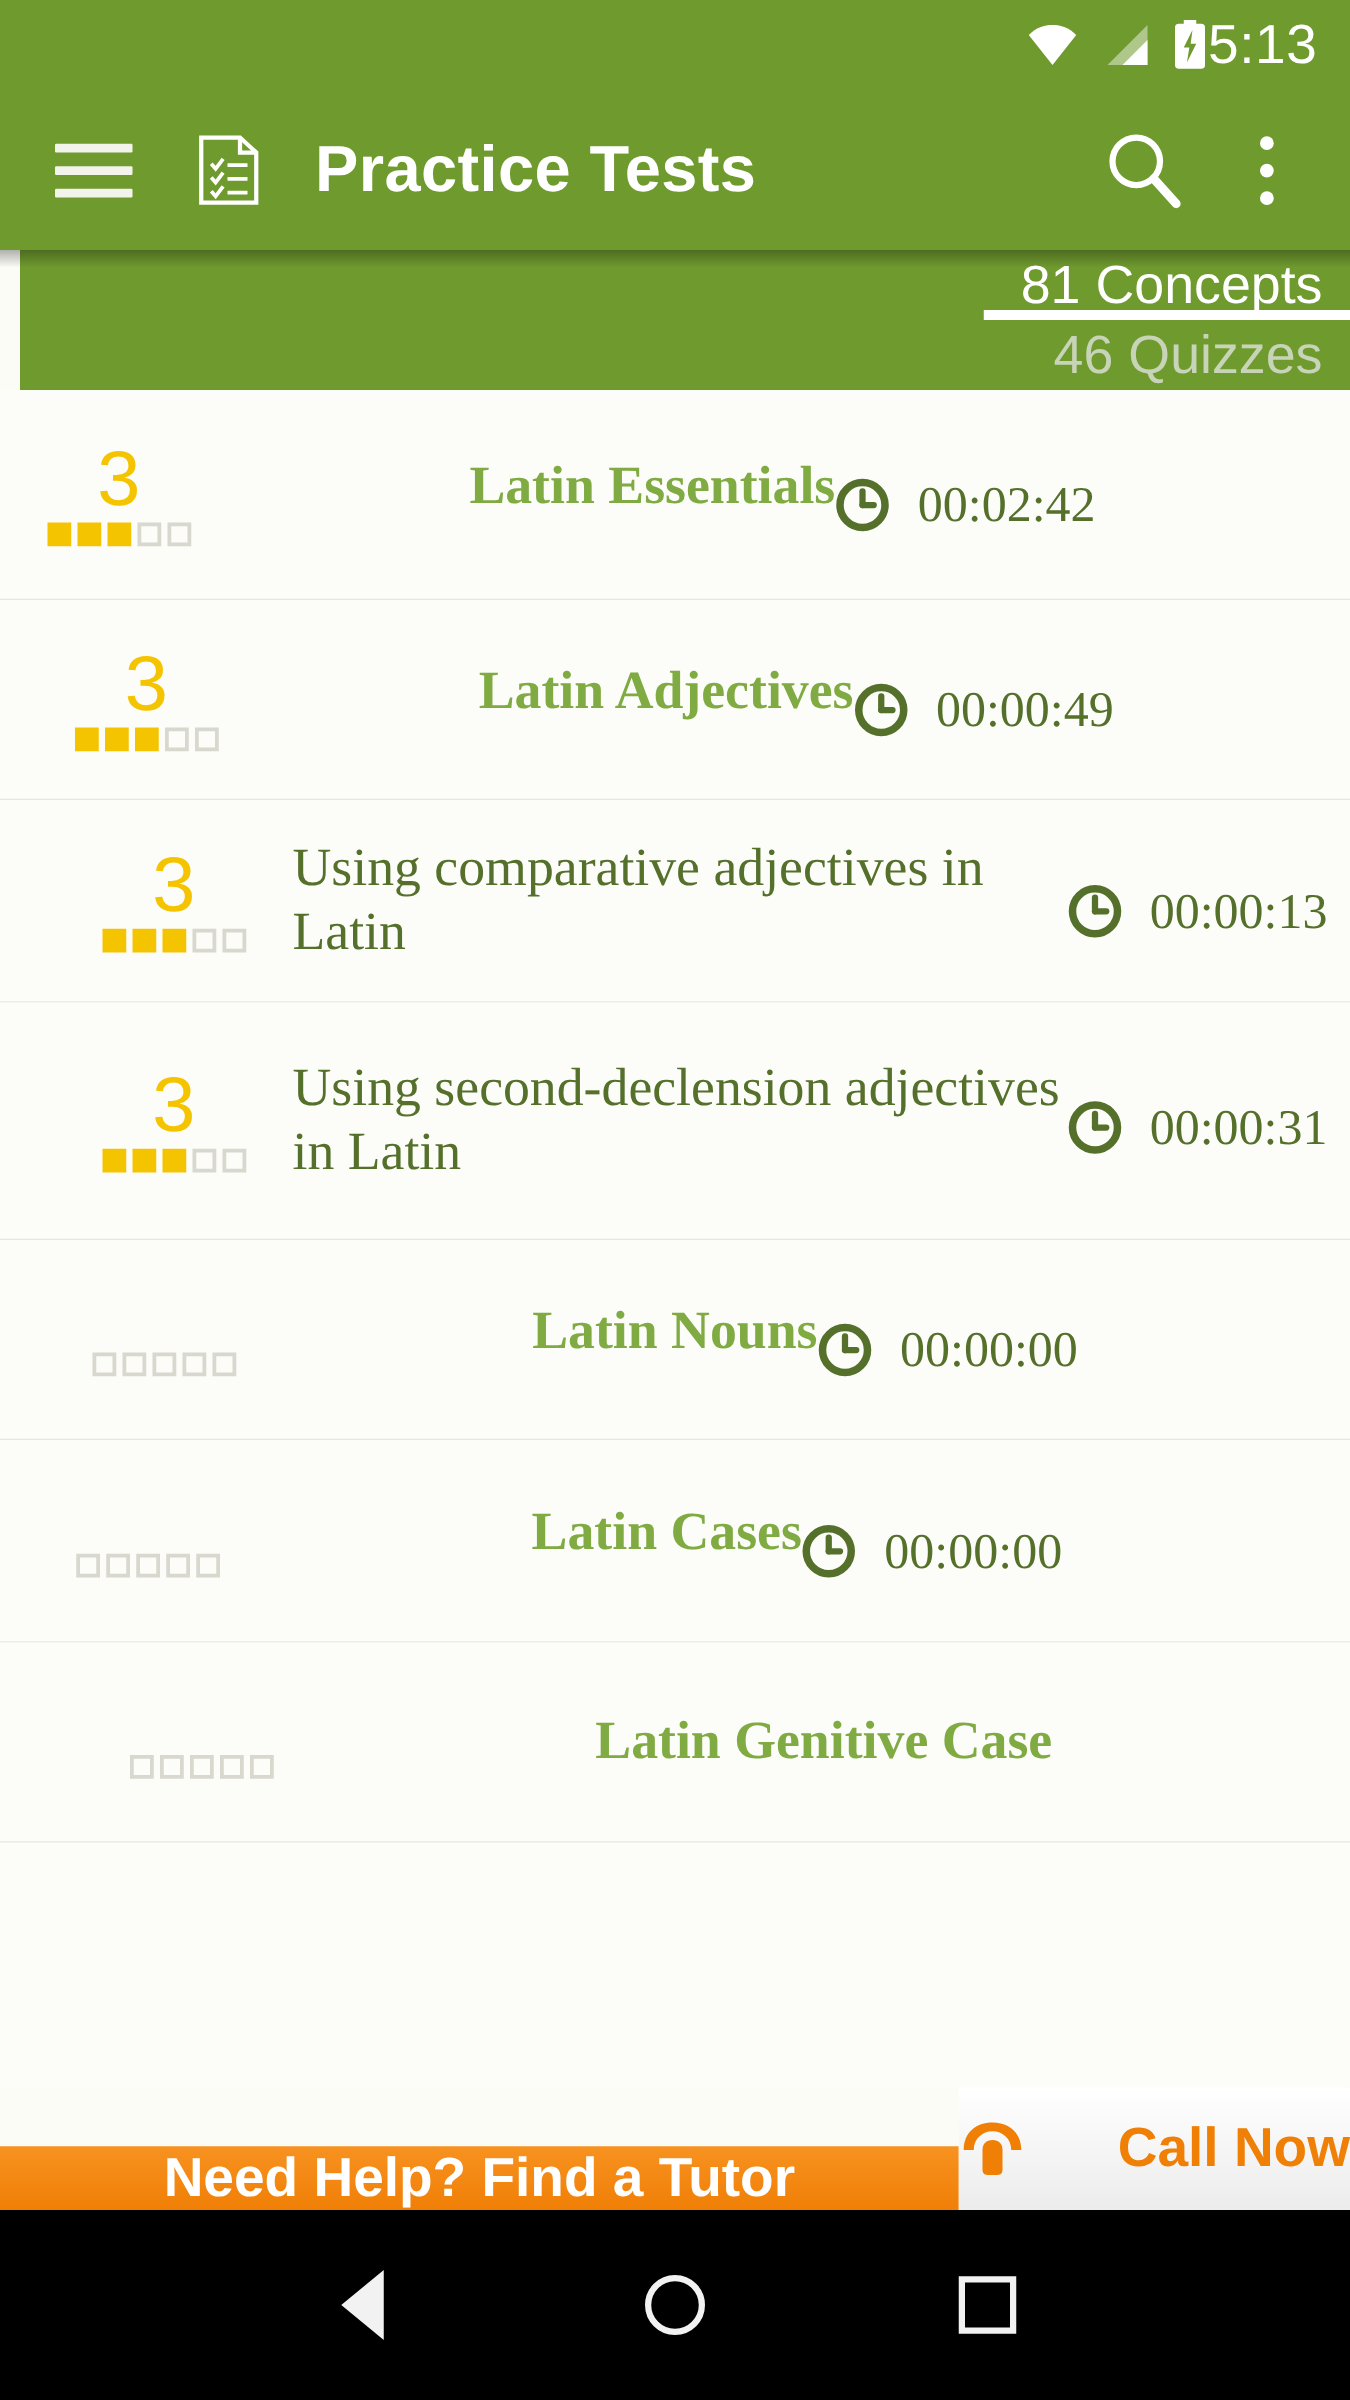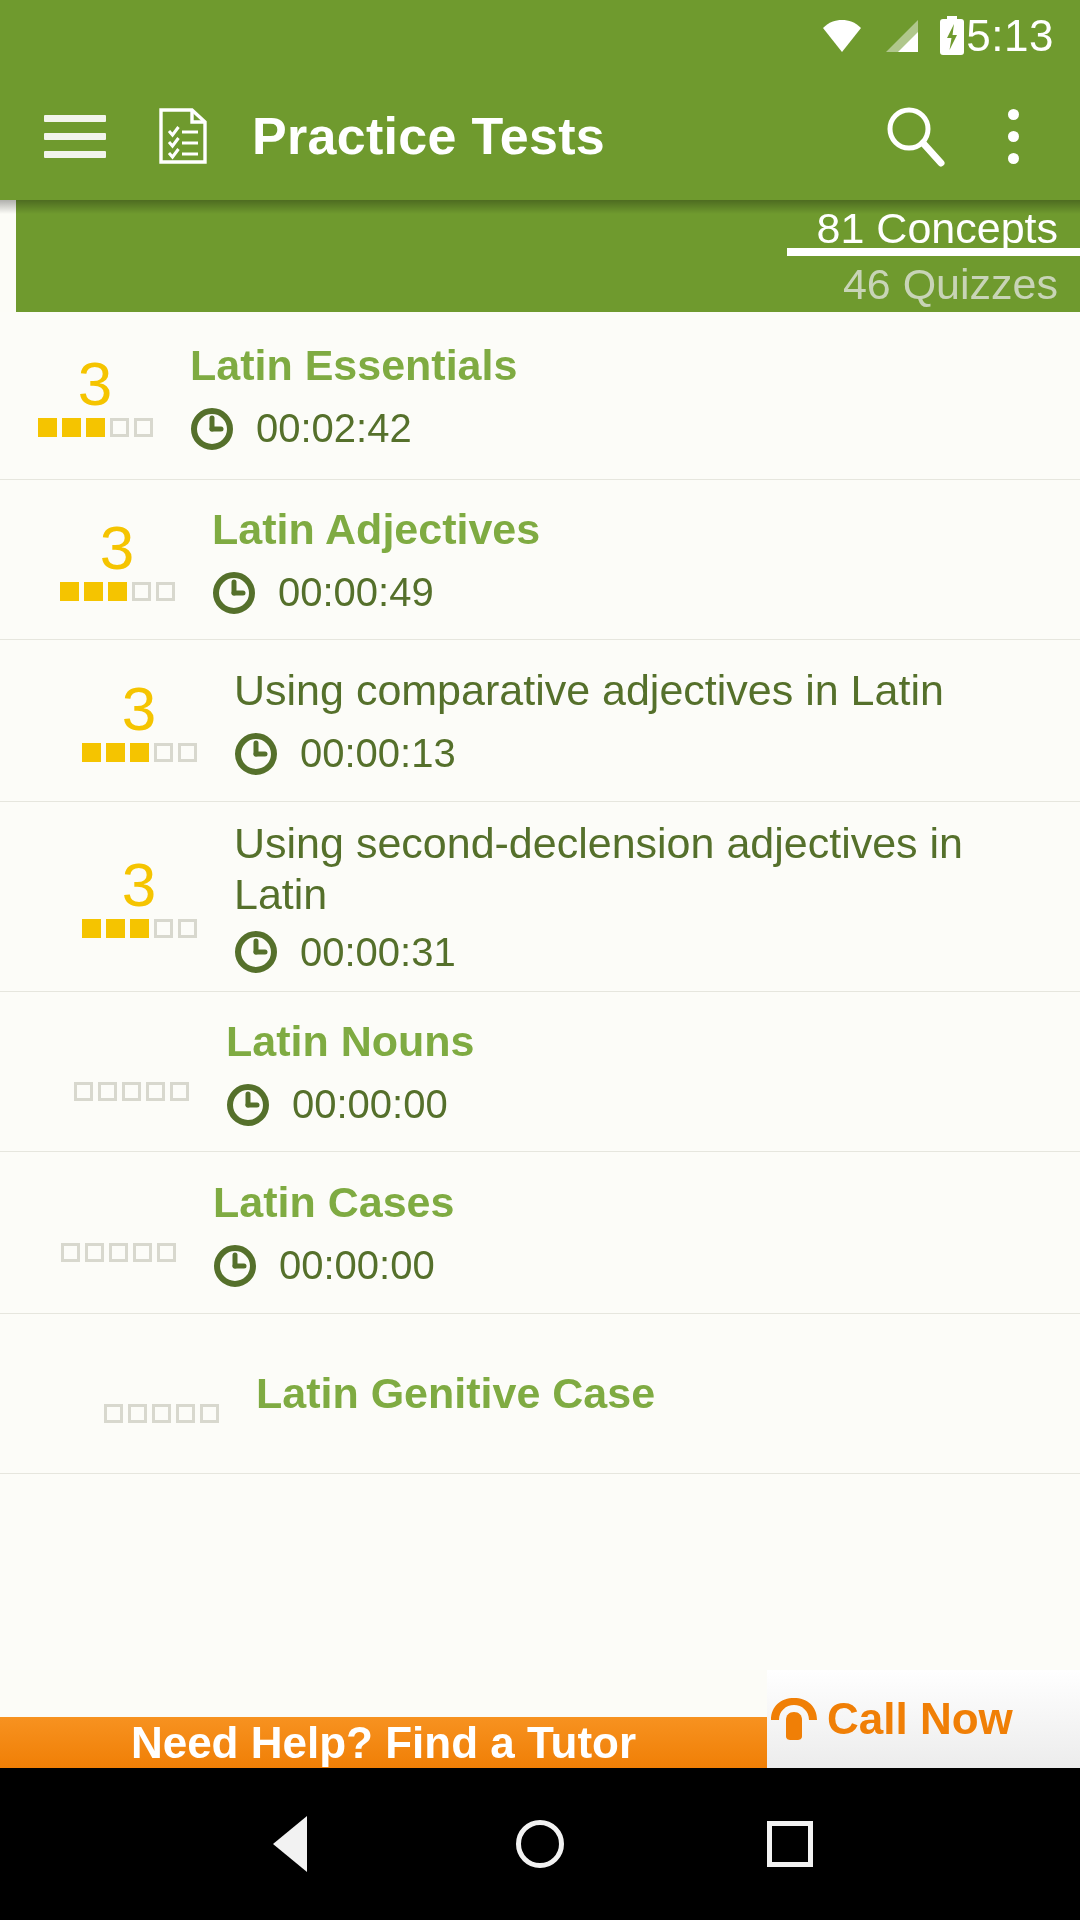--- a/index.html
+++ b/index.html
@@ -81,41 +81,41 @@
   }
   .rate-num{
     font-size:62px; color:#F5C400; line-height:0.96; font-weight:400;
   }
   .rate-blocks{ display:flex; gap:5px; margin-top:4px; }
   .blk{ width:19px; height:19px; }
   .blk.on{ background:#F5C400; }
   .blk.off{ border:3px solid #D8D8CE; background:transparent; }
   .rate.empty .rate-num{ visibility:hidden; font-size:0; line-height:0; }
 
-  .rowbody{ flex:1; display:flex; flex-direction:column; justify-content:center; }
+  .rowbody{ flex:1; display:flex; flex-direction:row; justify-content:center;font-family:Liberation Serif, serif; }
   .row-title{ font-size:43px; line-height:1.18; }
   .row-title.accent{ color:#7FAB42; font-weight:bold; }
   .row-title.plain{ color:#55702B; font-weight:400; }
   .row-time{ display:flex; align-items:center; gap:22px; margin-top:16px; }
   .clock{ width:44px; height:44px; flex:none; }
   .time-txt{ color:#55702B; font-size:40px; }
 
   
   .banner{
     position:absolute; top:1670px; left:0; width:1080px; height:98px;
     display:flex;
   }
   .banner-left{
     flex:1; background:linear-gradient(to bottom,#F79220,#F07F06);
     display:flex; align-items:center; justify-content:center; cursor:pointer;margin-top:47px;
   }
   .banner-left span{ color:#FFFFFF; font-size:44px; font-weight:bold; }
   .banner-right{
     width:313px; background:linear-gradient(to bottom,#FFFFFF,#ECECEC);
-    display:flex; align-items:center; justify-content:flex-start; gap:6px;
+    display:flex; align-items:center; justify-content:space-between; gap:6px;
     cursor:pointer;
   }
   .banner-right span{ color:#F07F06; font-size:44px; font-weight:bold; }
   .phone-ic{ width:54px; height:46px; flex:none; }
 
   
   .navbar{
     position:absolute; top:1768px; left:0; width:1080px; height:152px;
     background:#000000; display:flex; align-items:center; justify-content:center;
   }

